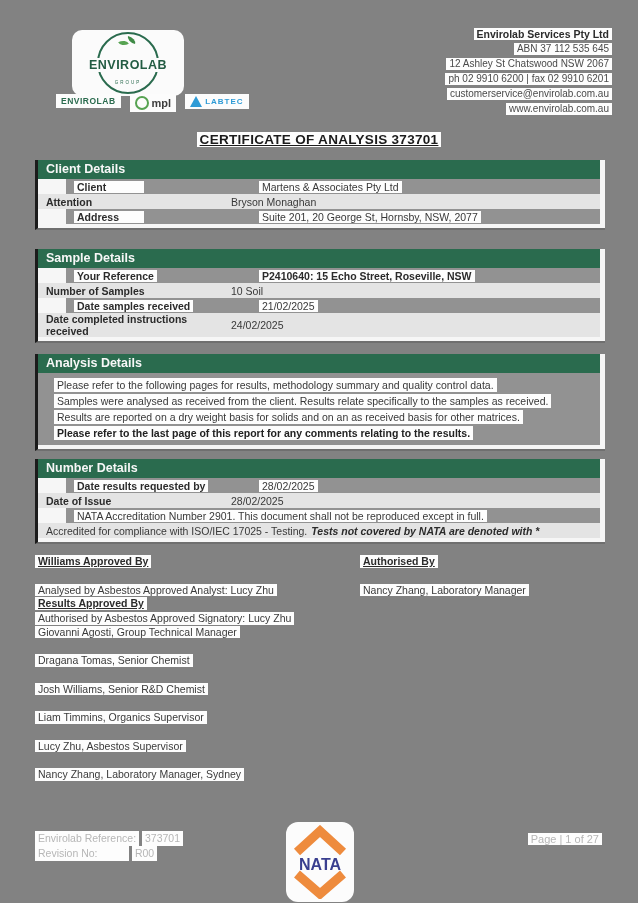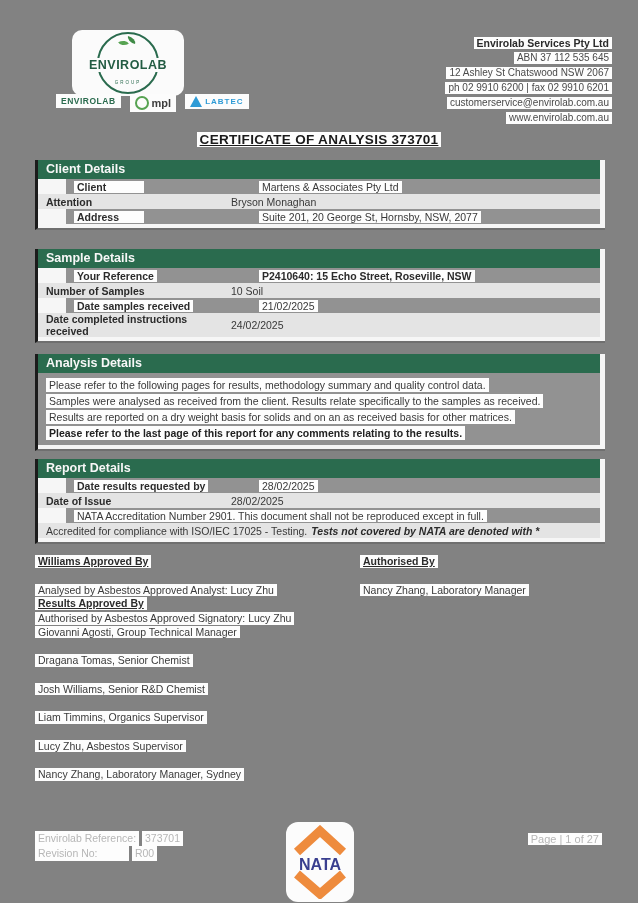--- a/index.html
+++ b/index.html
@@ -22,40 +22,40 @@
   .leaf.l1{top:6px;left:20px;transform:rotate(-25deg);}
   .leaf.l2{top:3px;left:28px;transform:rotate(15deg);background:#3f8a46;}
   .sub-logos{left:56px;top:94px;display:flex;gap:9px;align-items:flex-start;}
   .chip{background:#fcfcfc;padding:2px 5px;display:flex;align-items:center;gap:3px;}
   .chip-env .env-txt{font-size:8.5px;font-weight:bold;color:#2a6b4e;letter-spacing:.5px;}
   .chip-mpl .mpl-txt{font-size:11px;font-weight:bold;color:#3d3d3d;}
   .mpl-circle{width:10px;height:10px;border:2px solid #57a352;border-radius:50%;display:inline-block;}
   .chip-labtec .lab-txt{font-size:8px;font-weight:bold;color:#2e9bd6;letter-spacing:1px;}
   .tri{width:0;height:0;border-left:6px solid transparent;border-right:6px solid transparent;border-bottom:11px solid #2e9bd6;display:inline-block;}
   
-  .company{right:26px;top:36px;text-align:right;}
+  .company{right:26px;top:27px;text-align:right;}
   .company .c-line{margin-bottom:1px;line-height:12px;}
   .company .c-line span{font-size:10px;color:#4a4a4a;}
   .company .c-line.bold span{font-weight:bold;font-size:10.5px;color:#2b2b2b;}
   
   .doc-title{left:0;top:130px;width:100%;text-align:center;}
   .title-text{font-size:13.5px;font-weight:bold;text-decoration:underline;color:#1c1c1c;letter-spacing:.3px;}
   
   .section{left:35px;width:570px;background:#f6f6f6;border-left:3px solid #1b1b1b;border-bottom:2px solid #6f6f6f;box-sizing:border-box;padding:0 5px 4px 0;}
   .sec-header{background:#2a6b4e;color:#f7f7f7;font-weight:bold;font-size:12.5px;padding:2px 8px 3px 8px;}
   .row{display:flex;align-items:center;min-height:15px;font-size:10.5px;padding-left:8px;}
   .row.dark{background:#929292;margin-left:28px;}
   .row.light{background:#e4e4e4;}
   .row .lbl{width:185px;font-weight:bold;color:#2b2b2b;flex:0 0 auto;box-sizing:border-box;}
   .row.dark .lbl{width:auto;min-width:70px;margin-right:0;}
   .row.dark .lbl-wrap{width:185px;flex:0 0 auto;}
   .row .val{color:#383838;}
   .val.bold{font-weight:bold;color:#2b2b2b;}
   .analysis-body{background:#929292;padding:3px 0 4px 8px;}
-  .analysis-body .a-line{margin:1px 0;line-height:14px;}
+  .analysis-body .a-line{margin:1px 8px;line-height:14px;}
   .analysis-body .a-line span{font-size:10.5px;color:#383838;}
   .analysis-body .a-line.bold span{font-weight:bold;color:#222;}
   
   .approvals{font-size:10.5px;line-height:12.5px;}
   .ap-heading span{font-weight:bold;text-decoration:underline;color:#2b2b2b;}
   .ap-line{margin-top:16px;}
   .ap-line span{color:#3a3a3a;}
   .ap-block .hl{margin-bottom:0;}
   .ap-block div{margin-bottom:0;}
   
@@ -147,21 +147,21 @@
     <div class="sec-header">Analysis Details</div>
     <div class="analysis-body">
       <div class="a-line"><span class="hl">Please refer to the following pages for results, methodology summary and quality control data.</span></div>
       <div class="a-line"><span class="hl">Samples were analysed as received from the client. Results relate specifically to the samples as received.</span></div>
       <div class="a-line"><span class="hl">Results are reported on a dry weight basis for solids and on an as received basis for other matrices.</span></div>
       <div class="a-line bold"><span class="hl">Please refer to the last page of this report for any comments relating to the results.</span></div>
     </div>
   </div>
 
   <div class="abs section" style="top:459px;">
-    <div class="sec-header">Report Details</div>
+    <div class="sec-header">Number Details</div>
     <div class="row dark">
       <div class="lbl-wrap"><span class="lbl hl">Date results requested by</span></div>
       <span class="val hl">28/02/2025</span>
     </div>
     <div class="row light">
       <span class="lbl">Date of Issue</span>
       <span class="val">28/02/2025</span>
     </div>
     <div class="row dark">
       <span class="val hl">NATA Accreditation Number 2901. This document shall not be reproduced except in full.</span>

